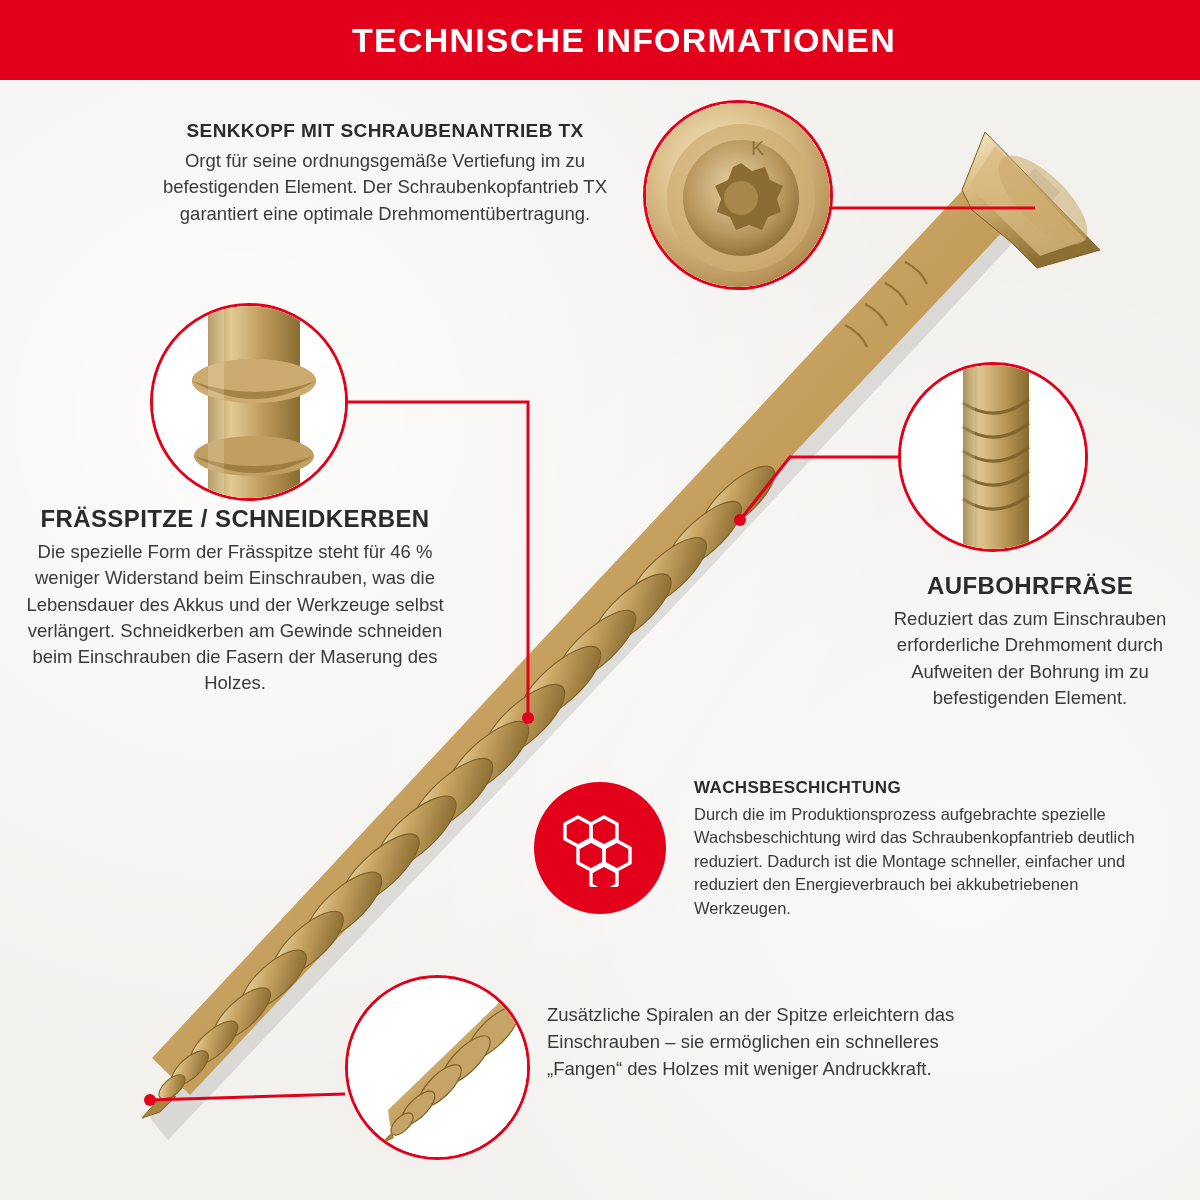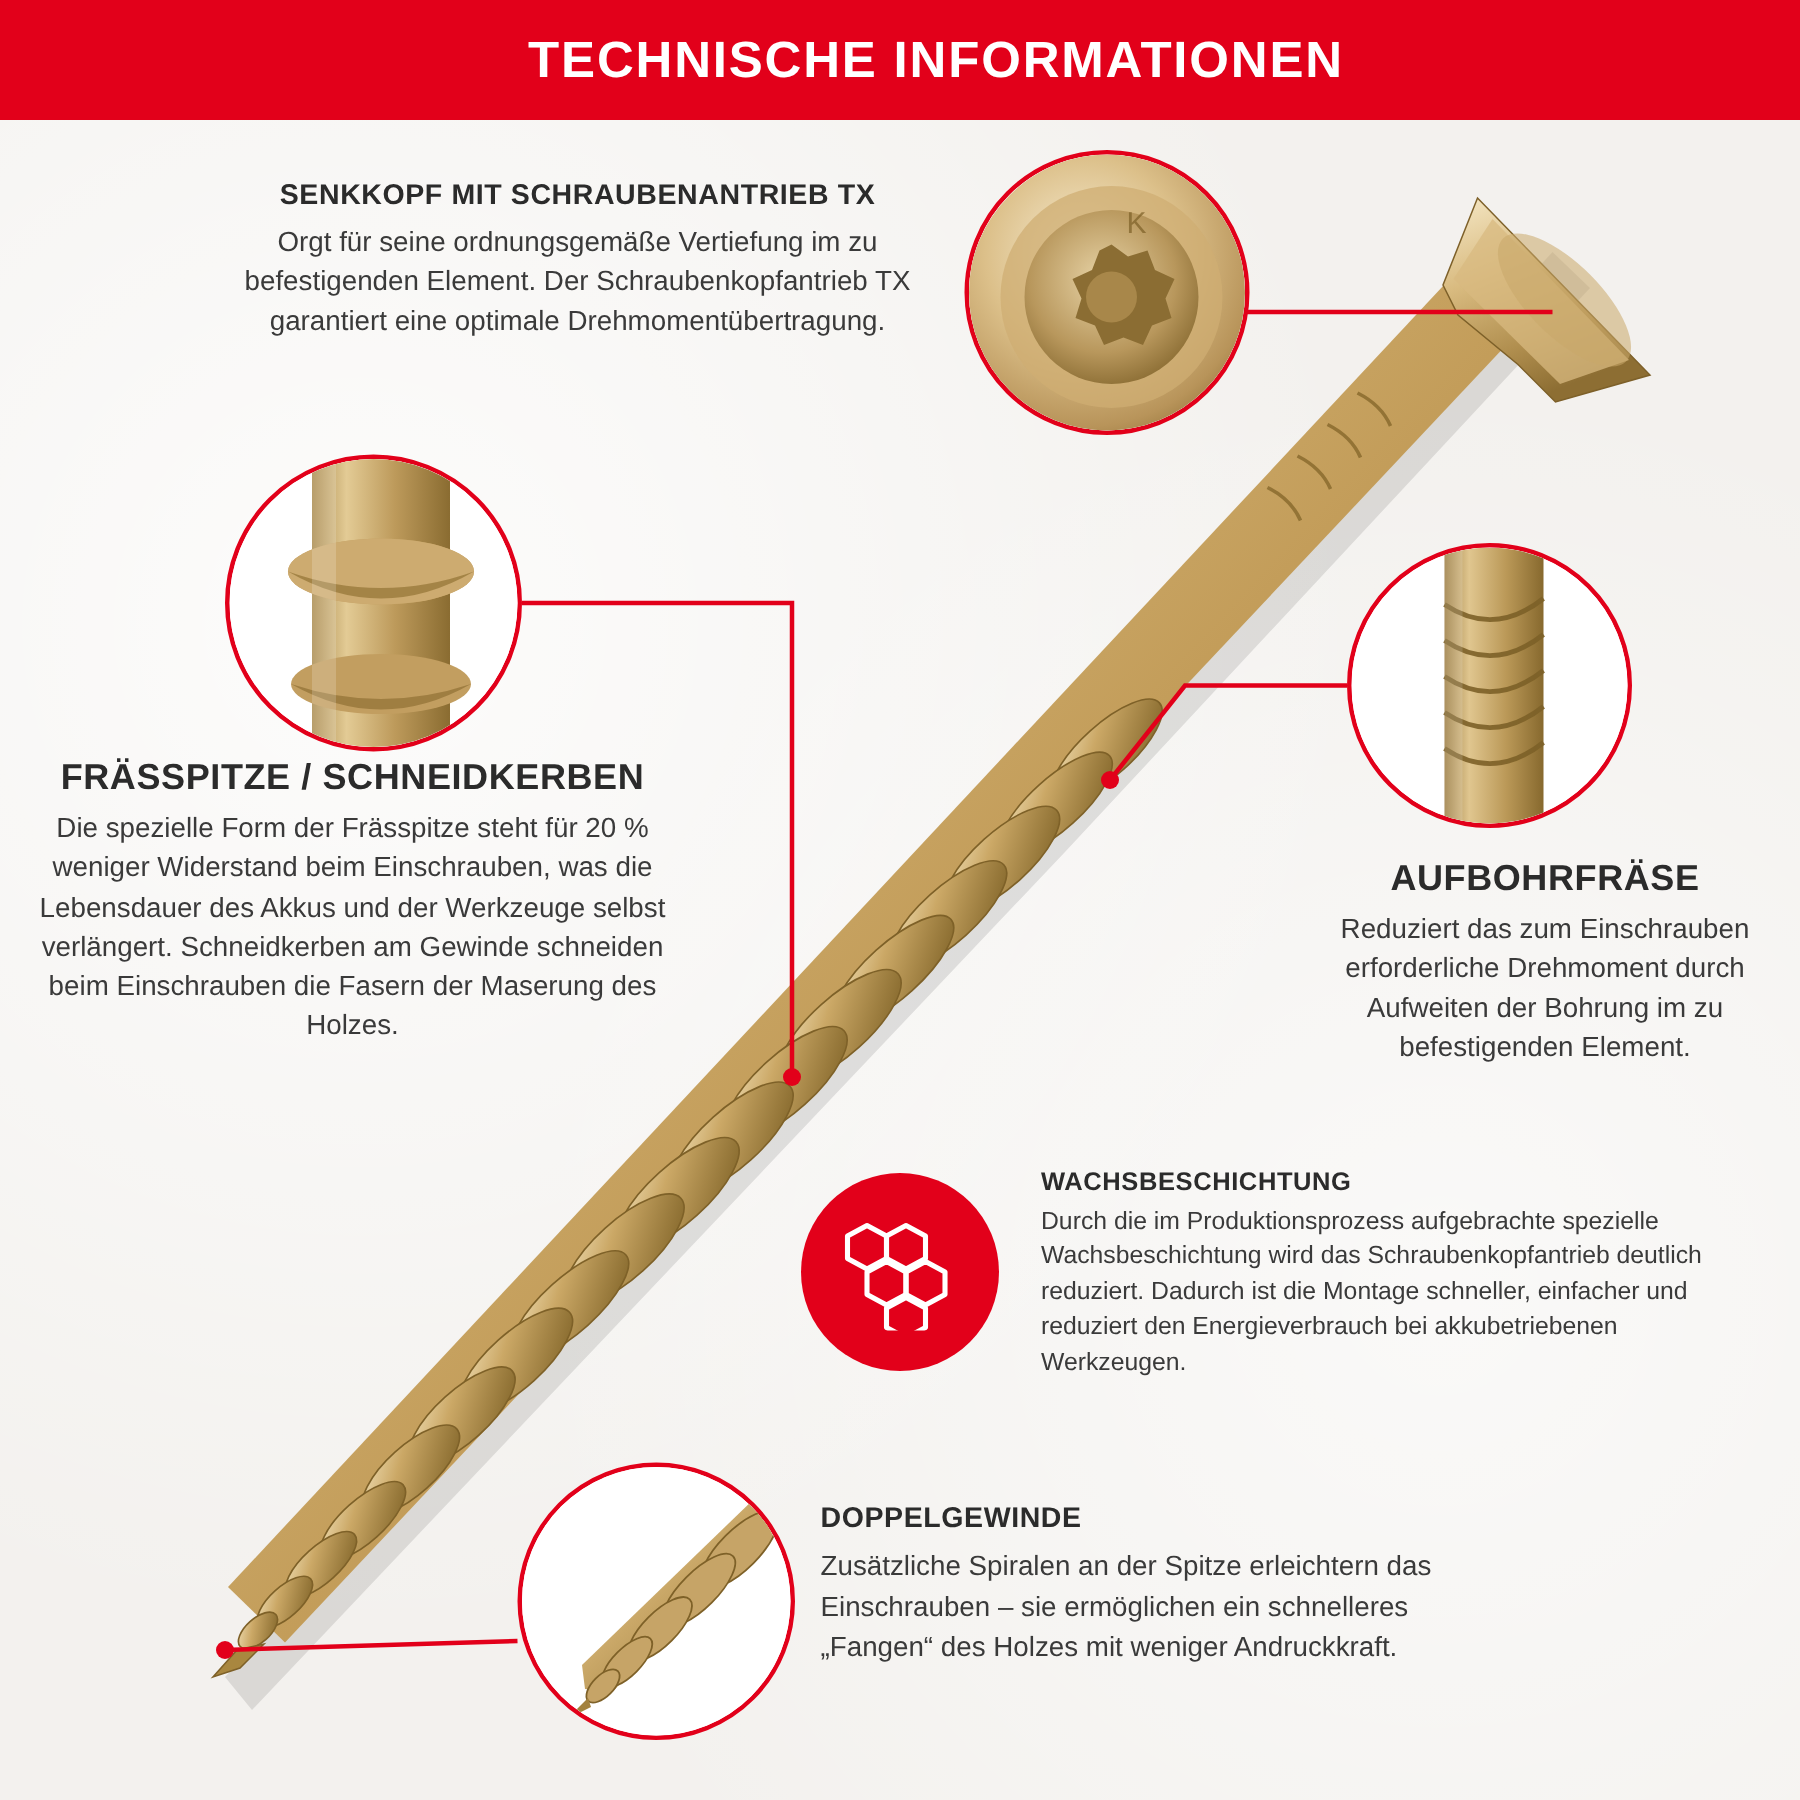--- a/index.html
+++ b/index.html
@@ -347,31 +347,30 @@
     </svg>
   </div>
 
   <div class="callout c-head">
     <h3>SENKKOPF MIT SCHRAUBENANTRIEB TX</h3>
     <p>Orgt für seine ordnungsgemäße Vertiefung im zu befestigenden Element. Der Schraubenkopfantrieb TX garantiert eine optimale Drehmomentübertragung.</p>
   </div>
 
   <div class="callout c-tip">
     <h3>FRÄSSPITZE / SCHNEIDKERBEN</h3>
-    <p>Die spezielle Form der Frässpitze steht für 20 % weniger Widerstand beim Einschrauben, was die Lebensdauer des Akkus und der Werkzeuge selbst verlängert. Schneidkerben am Gewinde schneiden beim Einschrauben die Fasern der Maserung des Holzes.</p>
+    <p>Die spezielle Form der Frässpitze steht für 46 % weniger Widerstand beim Einschrauben, was die Lebensdauer des Akkus und der Werkzeuge selbst verlängert. Schneidkerben am Gewinde schneiden beim Einschrauben die Fasern der Maserung des Holzes.</p>
   </div>
 
   <div class="callout c-mill">
     <h3>AUFBOHRFRÄSE</h3>
     <p>Reduziert das zum Einschrauben erforderliche Drehmoment durch Aufweiten der Bohrung im zu befestigenden Element.</p>
   </div>
 
   <div class="callout c-wax">
     <h3>WACHSBESCHICHTUNG</h3>
     <p>Durch die im Produktionsprozess aufgebrachte spezielle Wachsbeschichtung wird das Schraubenkopfantrieb deutlich reduziert. Dadurch ist die Montage schneller, einfacher und reduziert den Energieverbrauch bei akkubetriebenen Werkzeugen.</p>
   </div>
 
   <div class="callout c-double">
-    <h3>DOPPELGEWINDE</h3>
     <p>Zusätzliche Spiralen an der Spitze erleichtern das Einschrauben – sie ermöglichen ein schnelleres „Fangen“ des Holzes mit weniger Andruckkraft.</p>
   </div>
 
 </div>
 
 </body></html>

